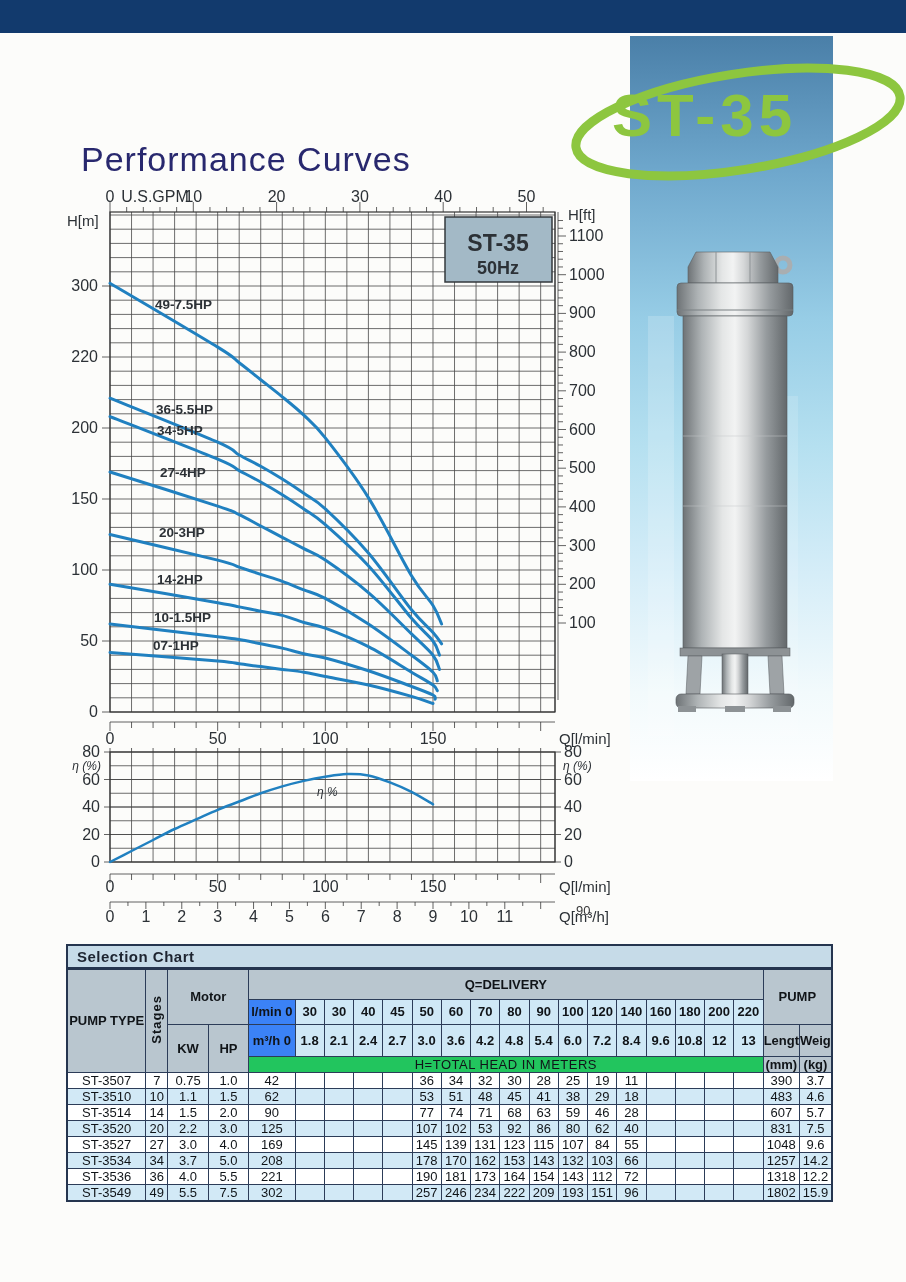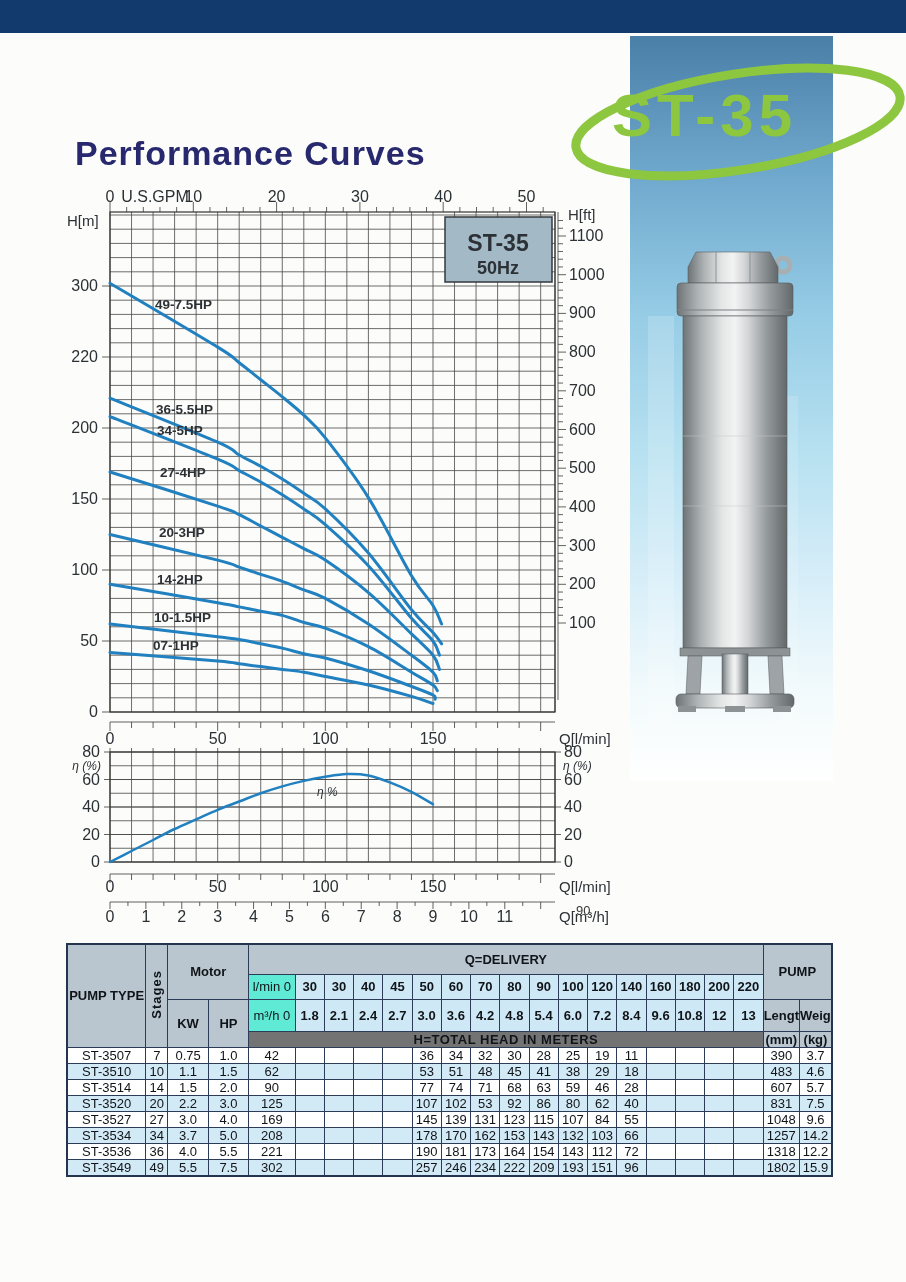--- a/index.html
+++ b/index.html
@@ -3,42 +3,42 @@
 <meta charset="utf-8">
 <style>
   html,body{margin:0;padding:0;background:#e8e8e8}
   .page{position:relative;width:906px;height:1282px;background:#fcfcfa;overflow:hidden;
         font-family:"Liberation Sans",sans-serif}
   .topbar{position:absolute;left:0;top:0;width:906px;height:33px}
   .photo{position:absolute;left:630px;top:36px;width:203px;height:766px}
   .logo-swoosh{position:absolute;left:555px;top:52px;width:351px;height:140px}
   .logo-text{position:absolute;left:612px;top:86px;font-size:60px;font-weight:bold;
              letter-spacing:5px;line-height:1}
-  .page-title{position:absolute;left:63px;top:122px;margin:12px;font-size:34px;font-weight:bold;
+  .page-title{position:absolute;left:63px;top:122px;margin:18px;font-size:34px;font-weight:normal;
               letter-spacing:1px;color:#28286e}
   .chart-svg{position:absolute;left:55px;top:178px}
   .chart-svg text{fill:#2c3136;font-family:"Liberation Sans",sans-serif}
   .num{font-size:16px}
   .small{font-size:15px}
   .clabel{font-weight:bold;font-size:13.5px;fill:#34348a}
   .seriflbl{font-family:"DejaVu Serif",serif;font-style:italic;font-size:12px;fill:#333}
   .pagenum{position:absolute;left:576px;top:903px;font-size:13px;color:#3a3a3a}
 
   .selwrap{position:absolute;left:66px;top:944px;width:767px}
   .seltitle{box-sizing:border-box;border:2px solid #25354f;background:#c6dbe8;height:25px;
             line-height:21px;padding-left:9px;font-size:15px;font-weight:bold;color:#1d2430;
             letter-spacing:.5px}
   .seltbl{border-collapse:collapse;table-layout:fixed;width:767px;background:#fff;
           border:2px solid #25354f;margin-top:-1px}
   .seltbl th,.seltbl td{border:1px solid #2c3c58;text-align:center;vertical-align:middle;
           padding:0;font-size:13px;color:#101418;overflow:hidden;white-space:nowrap}
   .hdr{background:#b9c6cf;font-weight:bold;font-size:13px}
   .qcell{background:#cfe8f6;font-weight:bold;font-size:12.5px}
-  .unit{background:#5eead4;font-size:11.5px;font-weight:normal}
-  .band{background:#737373;font-size:12px;font-weight:bold;letter-spacing:.5px}
+  .unit{background:#3b82f6;font-size:11.5px;font-weight:bold}
+  .band{background:#22c55e;font-size:12px;font-weight:normal;letter-spacing:.5px}
   .sm{font-size:10.5px}
   .h1{height:30px}.h2{height:25px}.h3{height:32px}.h4{height:16px}
   .seltbl tbody tr{height:14px}
   .seltbl tbody tr.stripe td{background:#d2e9f6}
   .vert span{writing-mode:vertical-rl;transform:rotate(180deg);letter-spacing:1px;font-size:13px}
 </style>
 </head>
 <body>
 
 <div class="page">
@@ -484,20 +484,21 @@
         <text x="378.01" y="744" text-anchor="middle" class="num">9</text>
         <text x="413.9" y="744" text-anchor="middle" class="num">10</text>
         <text x="449.79" y="744" text-anchor="middle" class="num">11</text>
         <text x="504" y="744" class="small">Q[m³/h]</text>
       </g>
     </svg>
 
   <span class="pagenum">90</span>
 
   <div class="selwrap">
+    <div class="seltitle">Selection Chart</div>
     <table class="seltbl">
         <colgroup>
           <col style="width:78px">
           <col style="width:22px">
           <col style="width:40px">
           <col style="width:40px">
           <col style="width:46px">
           <col style="width:29px">
           <col style="width:29px">
           <col style="width:29px">

